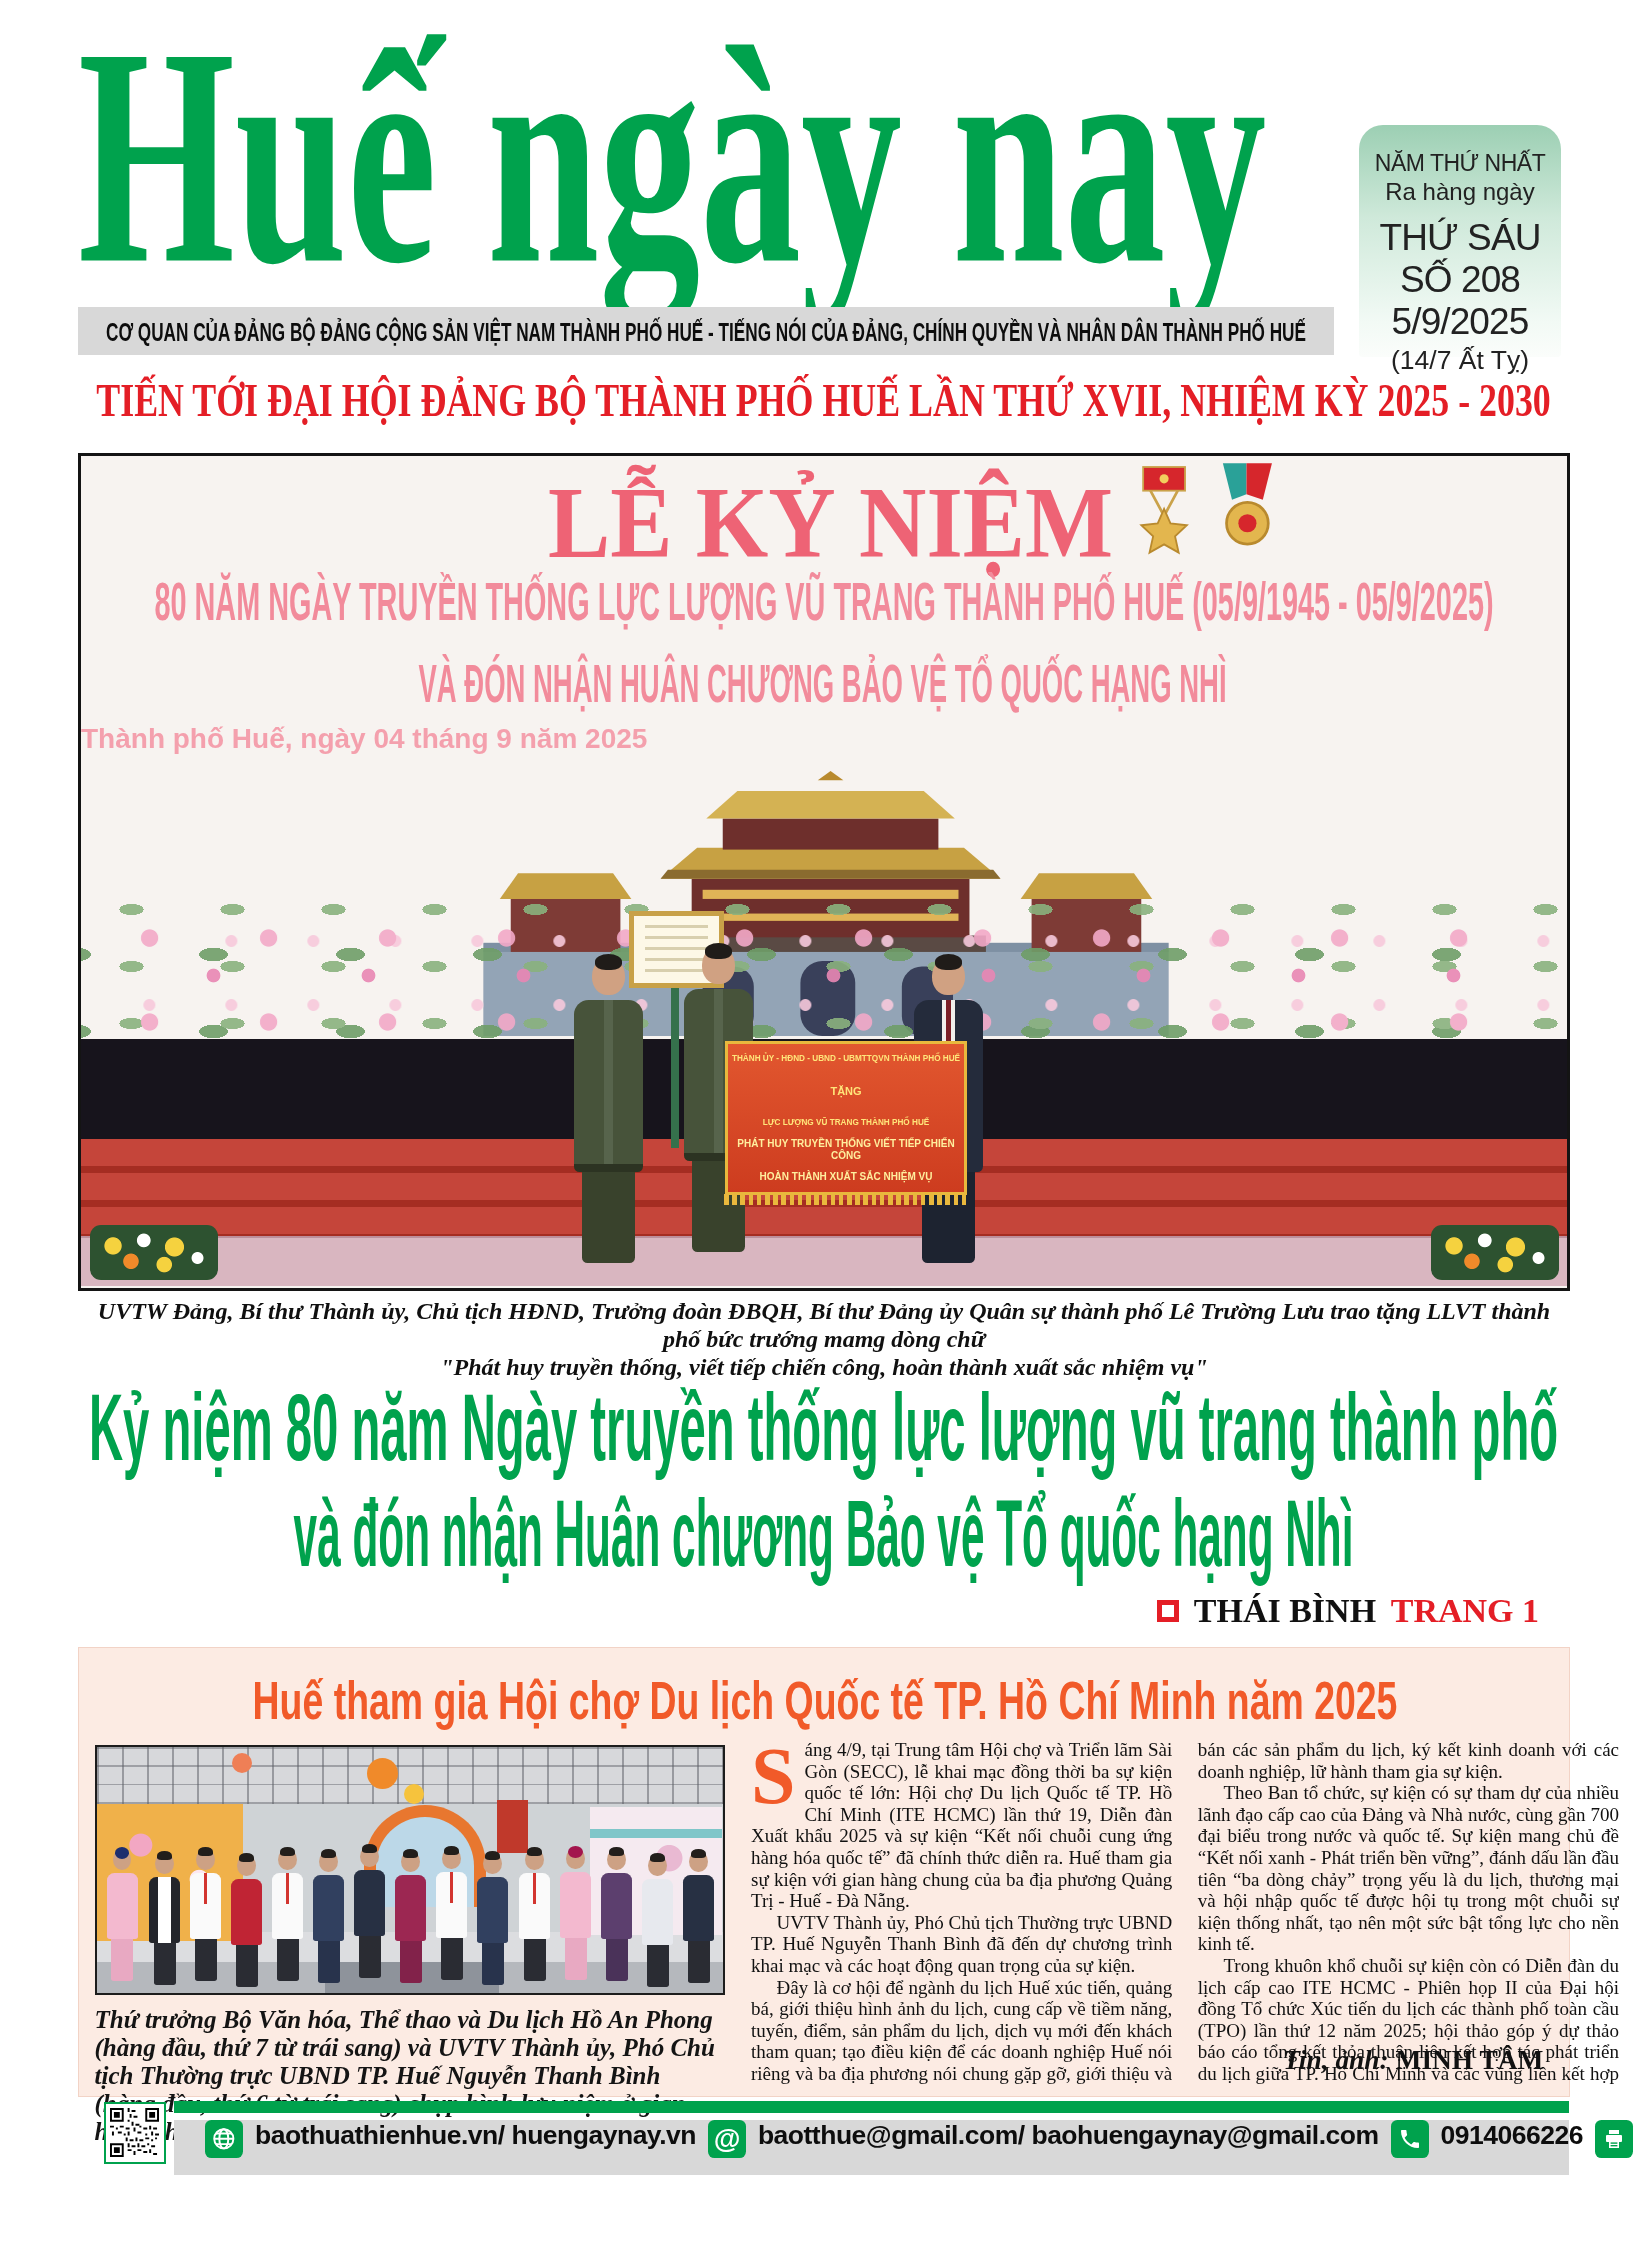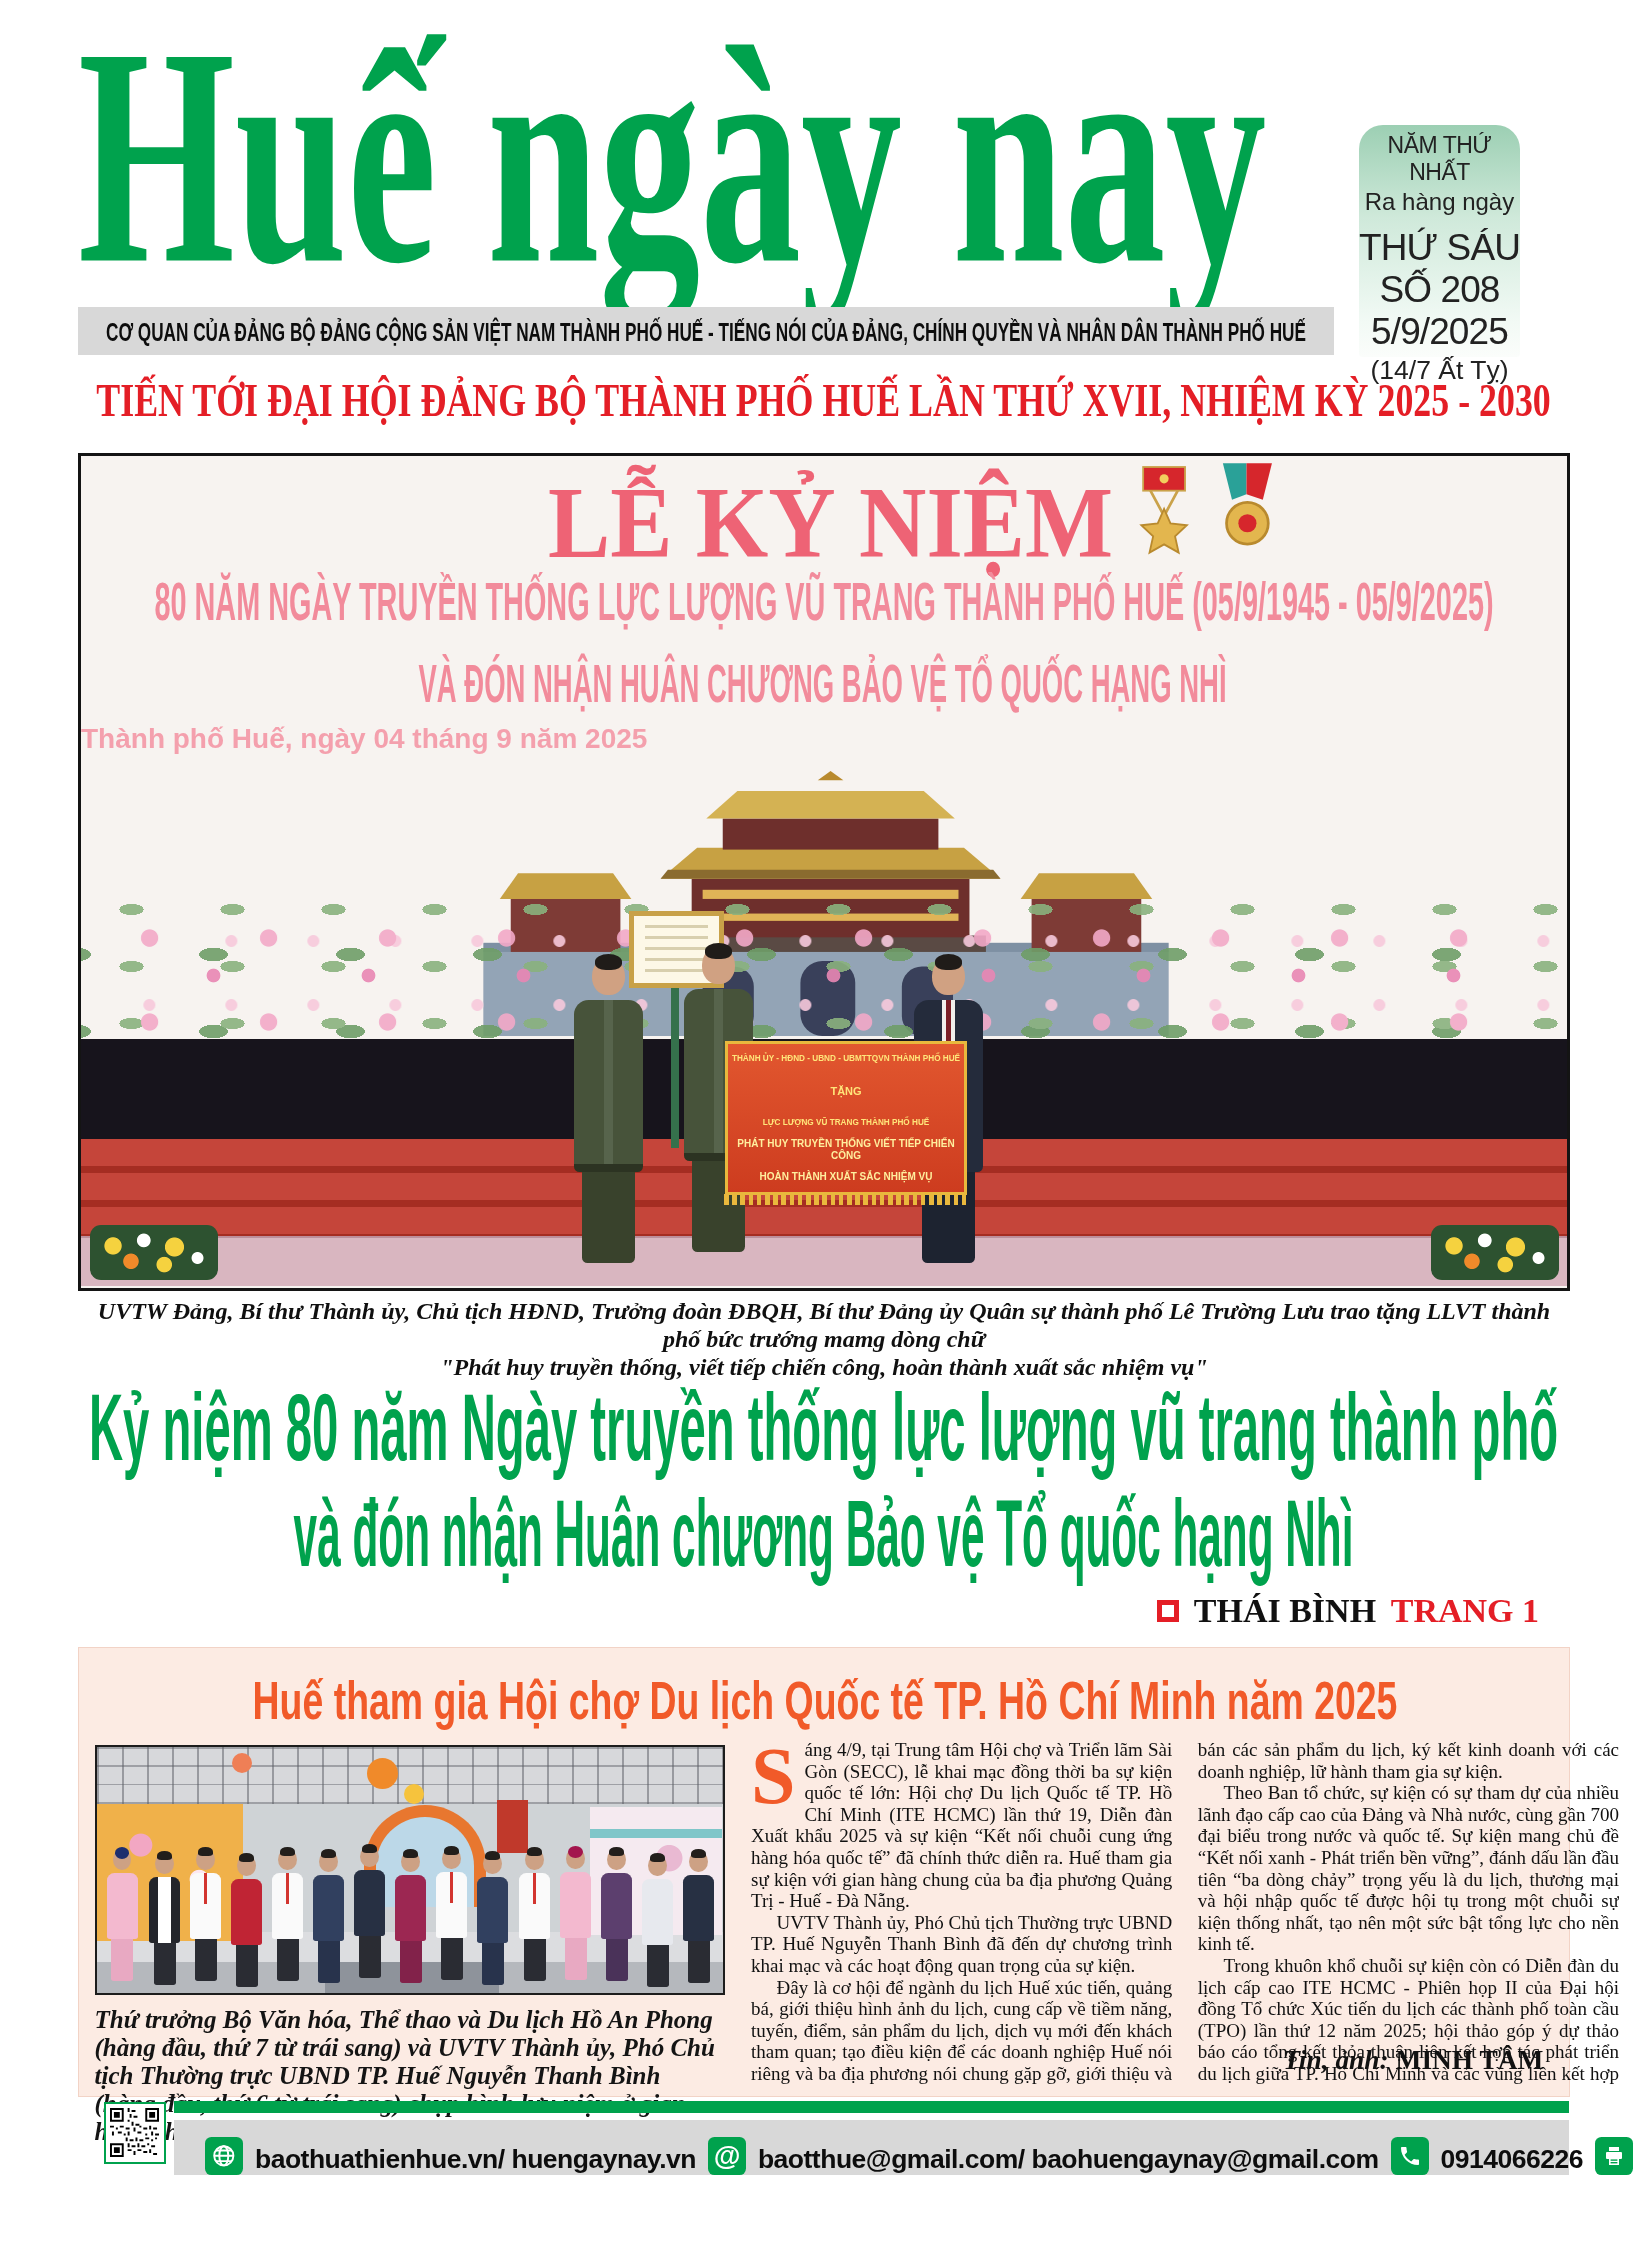--- a/index.html
+++ b/index.html
@@ -6,23 +6,23 @@
   html,body{background:#fff}
   #page{position:relative;width:1647px;height:2267px;background:#fff;overflow:hidden;
         font-family:"Liberation Serif",serif;color:#111}
   svg{overflow:visible;display:block}
   .svgsans{font-family:"Liberation Sans",sans-serif;font-weight:bold}
   .svgserif{font-family:"Liberation Serif",serif;font-weight:bold}
   .abs{position:absolute}
 
   
   #masthead{left:78px;top:18.3px;width:1202px;height:302px}
-  #edition-box{left:1359px;top:125px;width:161px;height:232px;border-radius:24px 24px 3.7px 3.7px;
+  #edition-box{left:1359px;top:125px;width:202px;height:232px;border-radius:24px 24px 3.7px 3.7px;
     background:linear-gradient(180deg,#9ccfb3 0%,#cfe9da 40%,#f2faf5 85%,#fbfdfb 100%);
-    text-align:center;font-family:"Liberation Sans",sans-serif;color:#222;padding-top:7px}
+    text-align:center;font-family:"Liberation Sans",sans-serif;color:#222;padding-top:25px}
   #edition-box .s1{font-size:23px;letter-spacing:-0.5px;line-height:27.4px}
   #edition-box .s2{font-size:24px;line-height:29px;margin-bottom:11px}
   #edition-box .b{font-size:37px;line-height:42px;letter-spacing:-0.9px}
   #edition-box .s3{font-size:26.5px;line-height:35px}
   #tagline-bar{left:78px;top:307px;width:1256px;height:48px;background:#d8d8d8}
 
   
   #congress{left:78px;top:369px;width:1492px;height:60px}
 
   
@@ -139,21 +139,21 @@
   #article-cols p.first{text-indent:0}
   .dropcap{float:left;font-size:80px;line-height:66px;font-weight:bold;color:#f15a29;
      padding:3.7px 9.1px 0 0;font-family:"Liberation Serif",serif}
   #byline{position:absolute;right:25.6px;top:397px;font-size:27.4px}
   #byline .byl{font-style:italic;font-weight:bold}
   #byline .byn{font-weight:bold}
 
   
   #footer-rule{left:174px;top:2101px;width:1395px;height:12px;background:#00a24d}
   #footer-bar{left:174px;top:2120px;width:1395px;height:55px;background:#d8d8d8;display:flex;
-     align-items:flex-end;gap:12px;padding-left:31px;font-family:"Liberation Sans",sans-serif;
+     align-items:flex-start;gap:12px;padding-left:31px;font-family:"Liberation Sans",sans-serif;
      font-weight:bold;font-size:26.5px;letter-spacing:-0.5px;color:#0d0d0d;white-space:nowrap}
   .ficon{width:38px;height:38px;background:#00a24d;border-radius:6.4px;display:flex;
      align-items:center;justify-content:center;flex:0 0 auto}
   .ficon span{color:#fff;font-size:27.4px;font-weight:bold;font-family:"Liberation Sans",sans-serif}
   #qr{left:104px;top:2102px;width:62px;height:62px;background:#fff;border:2.7px solid #00a24d;padding:3.7px}
 </style>
 </head>
 <body>
 
 <div id="page">

